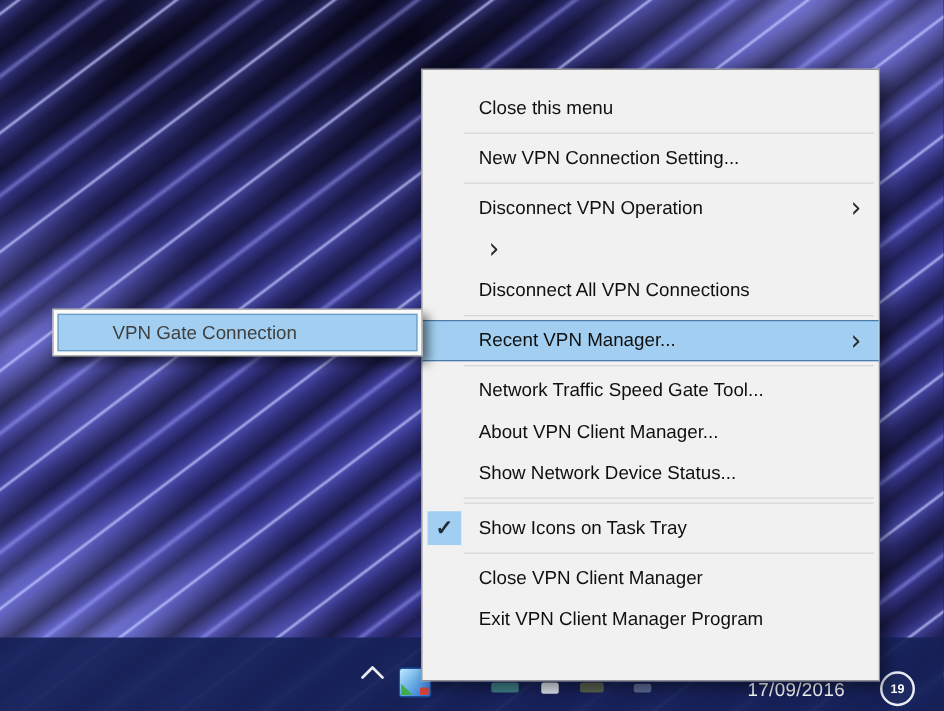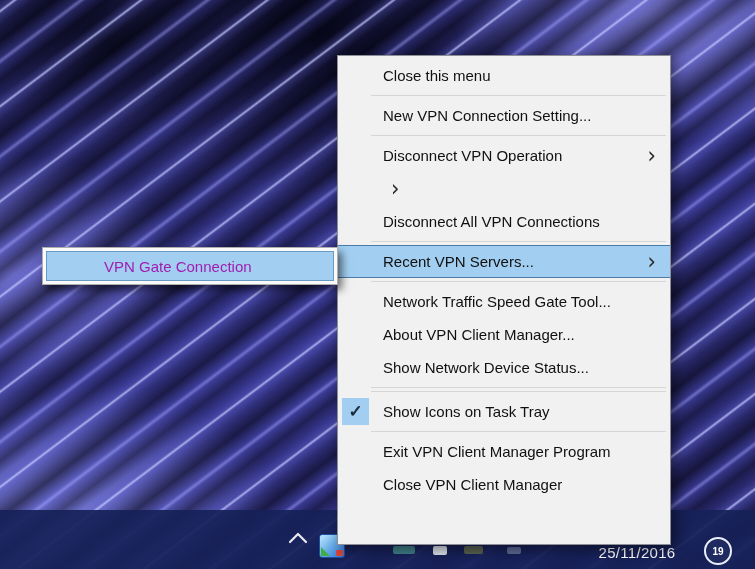--- a/index.html
+++ b/index.html
@@ -44,40 +44,40 @@
     border-left:9px solid #3fae49;border-top:9px solid transparent;}
   .vpn-tray-icon .r{position:absolute;right:1px;bottom:1px;width:7px;height:6px;background:#d6453a;border-radius:1px;}
   .sliver{position:absolute;z-index:2;border-radius:2px;}
   .clock-date{position:absolute;left:591px;top:544px;width:92px;z-index:2;
     color:#ffffff;font-size:15px;text-align:center;letter-spacing:0.3px;}
   .badge{position:absolute;left:704px;top:537px;width:28px;height:28px;z-index:2;
     border-radius:50%;border:2px solid #e9eef6;background:#1e2a60;box-sizing:border-box;
     color:#fff;font-size:10px;font-weight:bold;display:flex;align-items:center;justify-content:center;}
 
   
-  .menu{position:absolute;left:337px;top:55px;width:334px;height:490px;z-index:10;
+  .menu{position:absolute;left:337px;top:55px;width:367px;height:490px;z-index:10;
     box-sizing:border-box;background:#f1f1f1;border:1px solid #8e8e97;
-    box-shadow:5px 5px 12px rgba(0,0,0,0.45);padding:3px 0;}
+    box-shadow:5px 5px 12px rgba(0,0,0,0.45);padding:14px 0;}
   .mi{height:33px;display:flex;align-items:center;position:relative;
     padding:0 14px 0 45px;font-size:15px;color:#101010;box-sizing:border-box;white-space:nowrap;}
   .mi .lbl{flex:1;}
   .mi .arrow{font-size:21px;line-height:1;color:#2a2a2a;margin-left:8px;
     font-family:"DejaVu Sans", sans-serif;transform:scaleY(1.1);}
   .mi.hl{background:#a2cff1;border-top:1px solid #4b7ca8;border-bottom:1px solid #4b7ca8;}
   .sep{height:1px;background:#d6d6d6;margin:3px 4px 3px 33px;}
   .checkbox{position:absolute;left:4px;top:3px;width:27px;height:27px;background:#a2cff1;
     display:flex;align-items:center;justify-content:center;
     color:#1c2b3a;font-size:17px;font-weight:bold;}
 
   
   .submenu{position:absolute;left:42px;top:247px;width:296px;height:38px;z-index:12;
     box-sizing:border-box;background:#fafafa;border:1px solid #aeaeae;padding:3px;
     box-shadow:4px 5px 8px rgba(0,0,0,0.55);}
   .submenu .smi{height:100%;box-sizing:border-box;background:#a2cff1;border:1px solid #679bc4;
-    display:flex;align-items:center;padding-left:57px;font-size:15px;color:#a21caf;white-space:nowrap;}
+    display:flex;align-items:center;padding-left:43px;font-size:15px;color:#404040;white-space:nowrap;}
 </style>
 </head>
 <body>
 
 <div class="screen">
 
   <div class="wallpaper"></div>
 
   <div class="taskbar"></div>
 
@@ -90,21 +90,21 @@
   <div class="vpn-tray-icon">
     <span class="g"></span>
     <span class="r"></span>
   </div>
 
   <div class="sliver" style="left:393px;top:546px;width:22px;height:8px;background:#3f8089;"></div>
   <div class="sliver" style="left:433px;top:546px;width:14px;height:9px;background:#dfe5ee;"></div>
   <div class="sliver" style="left:464px;top:546px;width:19px;height:8px;background:#5a6350;"></div>
   <div class="sliver" style="left:507px;top:547px;width:14px;height:7px;background:#6a77a0;opacity:.85;"></div>
 
-  <div class="clock-date">25/11/2016</div>
+  <div class="clock-date">17/09/2016</div>
 
   <div class="badge">
     <span>19</span>
   </div>
 
   <div class="menu">
 
     <div class="mi">
       <span class="lbl">Close this menu</span>
     </div>
@@ -124,21 +124,21 @@
     <div class="mi">
       <span class="arrow">›</span>
     </div>
     <div class="mi">
       <span class="lbl">Disconnect All VPN Connections</span>
     </div>
 
     <div class="sep"></div>
 
     <div class="mi hl">
-      <span class="lbl">Recent VPN Servers...</span>
+      <span class="lbl">Recent VPN Manager...</span>
       <span class="arrow">›</span>
     </div>
 
     <div class="sep"></div>
 
     <div class="mi">
       <span class="lbl">Network Traffic Speed Gate Tool...</span>
     </div>
     <div class="mi">
       <span class="lbl">About VPN Client Manager...</span>
@@ -153,24 +153,24 @@
     <div class="sep"></div>
 
     <div class="mi">
       <span class="checkbox">✓</span>
       <span class="lbl">Show Icons on Task Tray</span>
     </div>
 
     <div class="sep"></div>
 
     <div class="mi">
-      <span class="lbl">Exit VPN Client Manager Program</span>
+      <span class="lbl">Close VPN Client Manager</span>
     </div>
     <div class="mi">
-      <span class="lbl">Close VPN Client Manager</span>
+      <span class="lbl">Exit VPN Client Manager Program</span>
     </div>
 
   </div>
 
   <div class="submenu">
     <div class="smi">VPN Gate Connection</div>
   </div>
 
 </div>
 

